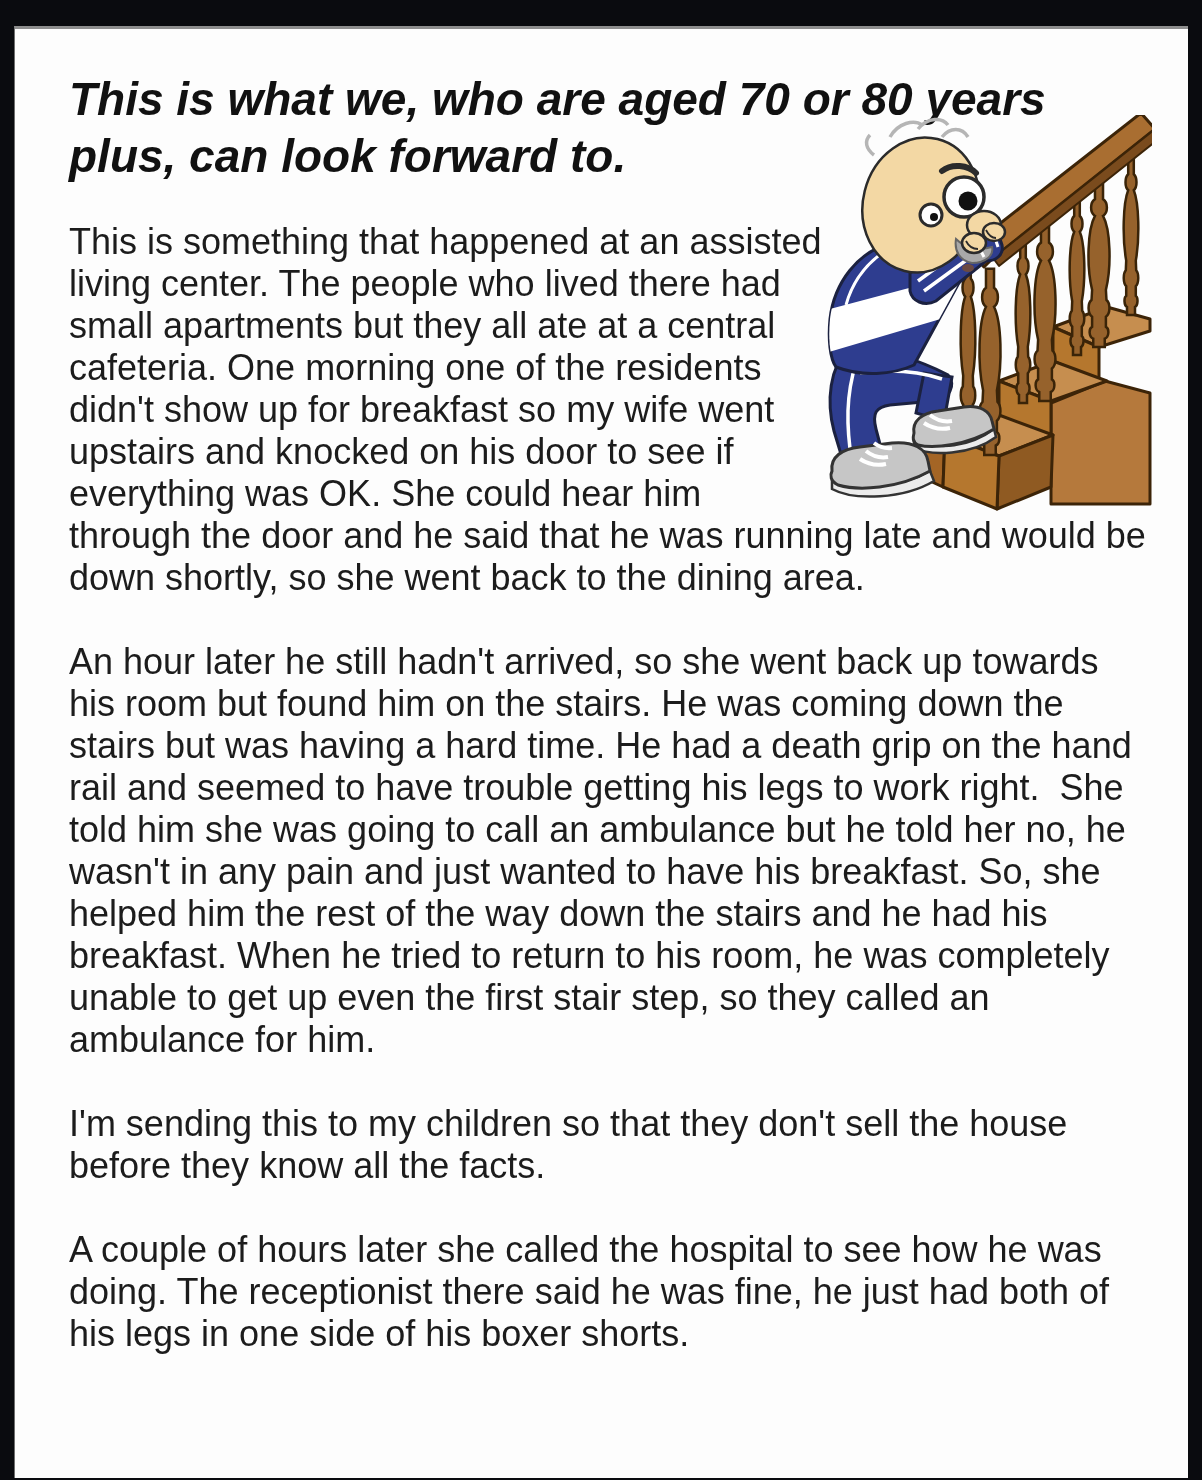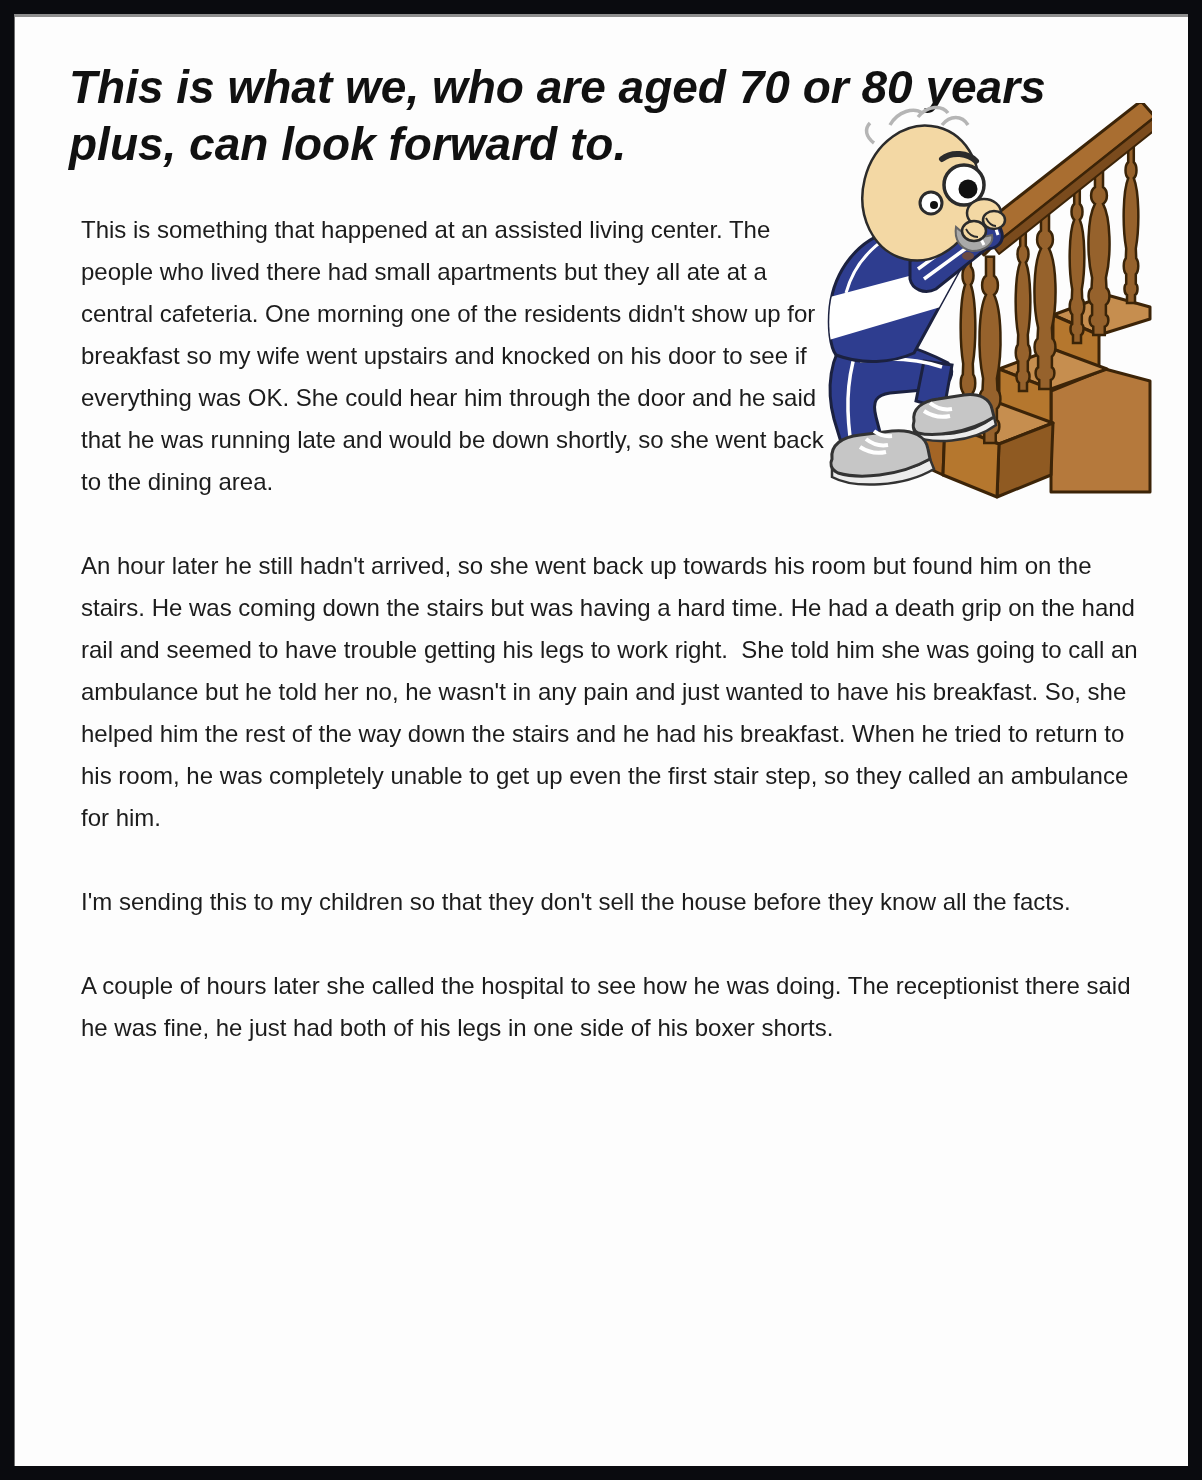--- a/index.html
+++ b/index.html
@@ -3,45 +3,45 @@
 <meta charset="utf-8">
 <style>
   html { background: #000; }
   html, body { margin: 0; padding: 0; }
   body {
     width: 1202px; height: 1480px;
     background: #0a0b0f;
     font-family: "Liberation Sans", sans-serif;
     overflow: hidden;
   }
-  .frame { width: 1202px; height: 1480px; box-sizing: border-box; padding: 14px 14px 18px 14px; }
+  .frame { width: 1202px; height: 1480px; box-sizing: border-box; padding: 26px 14px 18px 14px; }
   .page {
     position: relative;
     width: 1174px; height: 1452px;
     box-sizing: border-box;
     background: #fdfdfd;
     border-top: 3px solid #8e8e8e;
     border-left: 1px solid #6f6f6f;
     padding: 42px 40px 0 54px;
     overflow: hidden;
   }
   .title {
     font-size: 46px;
     line-height: 57px;
     font-weight: bold;
     font-style: italic;
     color: #111;
     max-width: 1030px;
     margin: 0 0 36px 0;
   }
   .story {
-    font-size: 24px;
+    font-size: 36px;
     line-height: 42px;
     color: #1c1c1c;
-    margin: 0 0 42px 12px;
+    margin: 0 0 42px 0;
     white-space: pre-wrap;
   }
   .wrap-spacer { float: right; width: 322px; height: 294px; }
   .illustration {
     position: absolute;
     top: 86px; right: 36px;
     width: 334px; height: 408px;
     pointer-events: none;
   }
 </style>

